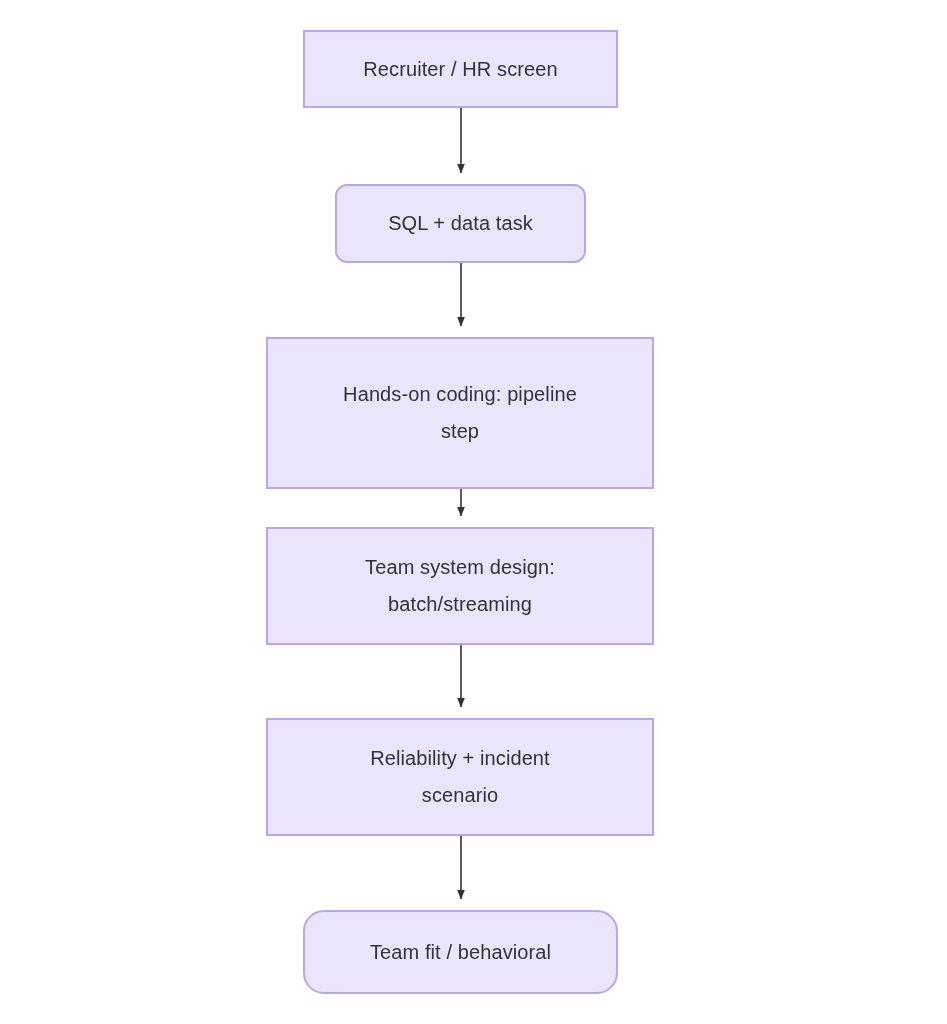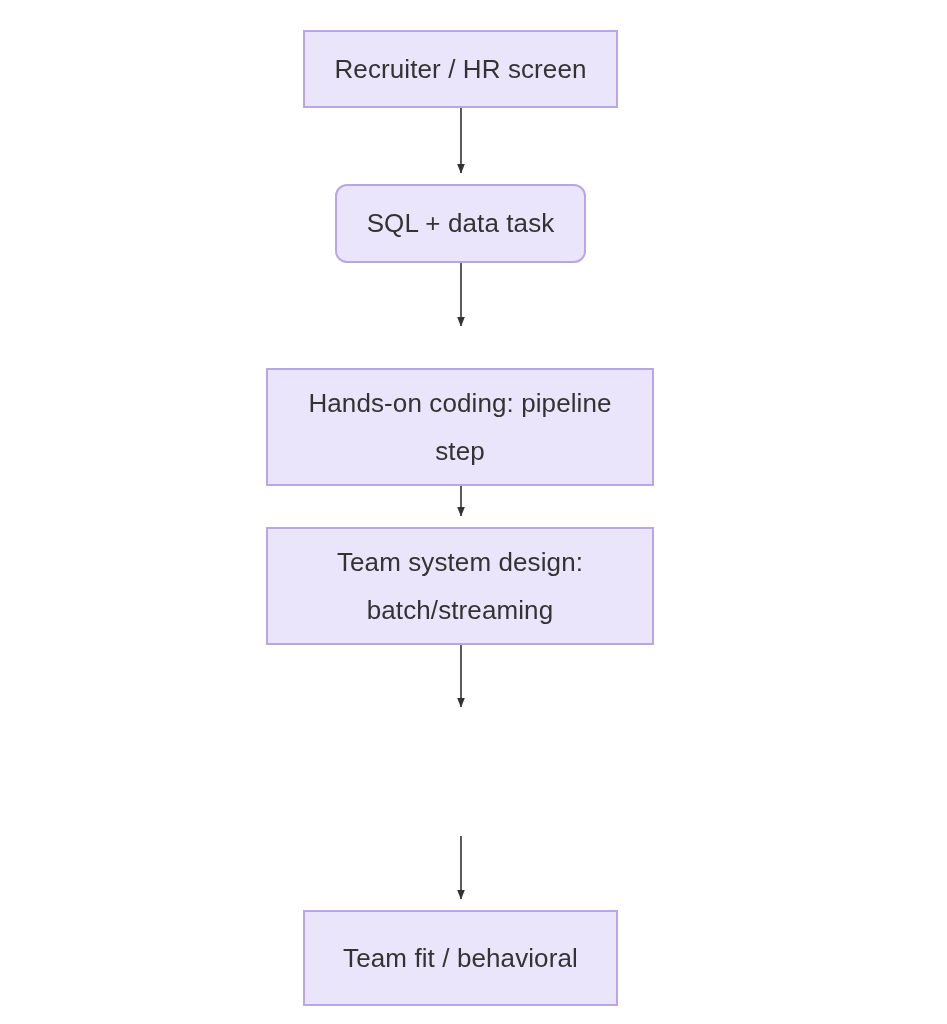--- a/index.html
+++ b/index.html
@@ -22,21 +22,21 @@
   .node {
     position: absolute;
     box-sizing: border-box;
     background: #ebe5fb;
     border: 2px solid #b8a6e8;
     color: #333333;
     display: flex;
     align-items: center;
     justify-content: center;
     text-align: center;
-    font-size: 26px;
+    font-size: 20px;
     line-height: 1.85;
     letter-spacing: 0.1px;
     white-space: pre-line;
     padding: 0 10px;
   }
   .edge-layer {
     position: absolute;
     left: 0;
     top: 0;
     width: 947px;
@@ -59,22 +59,24 @@
     <line x1="461" y1="263" x2="461" y2="326" stroke="#333333" stroke-width="1.6" marker-end="url(#arrowhead)"></line>
     <line x1="461" y1="455" x2="461" y2="516" stroke="#333333" stroke-width="1.6" marker-end="url(#arrowhead)"></line>
     <line x1="461" y1="645" x2="461" y2="707" stroke="#333333" stroke-width="1.6" marker-end="url(#arrowhead)"></line>
     <line x1="461" y1="836" x2="461" y2="899" stroke="#333333" stroke-width="1.6" marker-end="url(#arrowhead)"></line>
   </svg>
 
   <div class="node" style="left:303px; top:30px; width:315px; height:78px;">Recruiter / HR screen</div>
 
   <div class="node" style="left:335px; top:184px; width:251px; height:79px;border-radius:12px;">SQL + data task</div>
 
-  <div class="node" style="left:266px; top:337px; width:388px; height:118px;margin-top:31px;">Hands-on coding: pipeline
+  <div class="node" style="left:266px; top:337px; width:388px; height:152px;">Hands-on coding: pipeline
 step</div>
 
   <div class="node" style="left:266px; top:527px; width:388px; height:118px;">Team system design:
 batch/streaming</div>
 
+  <div class="node" style="left:266px; top:718px; width:388px; height:118px;">Reliability + incident
+scenario</div>
 
-  <div class="node" style="left:303px; top:910px; width:315px; height:96px;">Team fit / behavioral</div>
+  <div class="node" style="left:303px; top:910px; width:315px; height:84px;border-radius:21px;">Team fit / behavioral</div>
 
 </div>
 
 </body></html>

